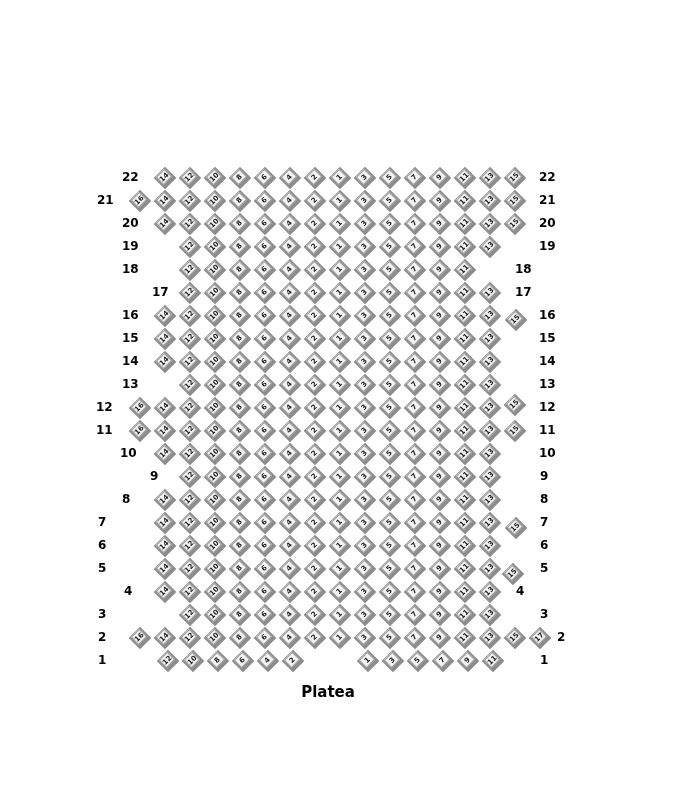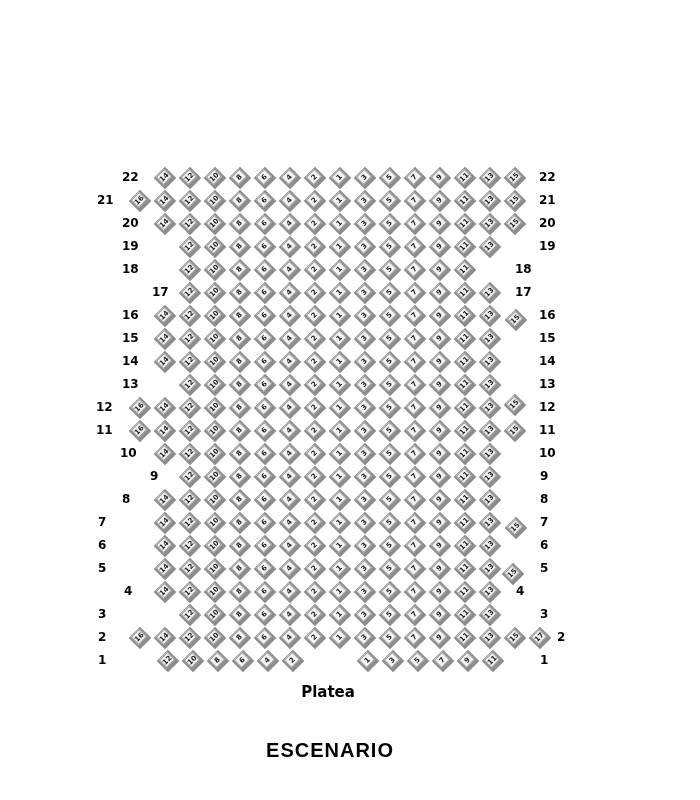--- a/index.html
+++ b/index.html
@@ -1018,14 +1018,13 @@
         <span class="seat-num">7</span>
       </div>
       <div class="seat" style="left: 468px; top: 661px;">
         <span class="seat-num">9</span>
       </div>
       <div class="seat" style="left: 493px; top: 661px;">
         <span class="seat-num">11</span>
       </div>
     </div>
   <div class="section-label" id="platea" style="left: 328px; top: 683px;">Platea</div>
-  <div class="stage-label" id="escenario" style="left: 330px; top: 739px;">ESCENARIO</div>
 </div>
 
 </body></html>

